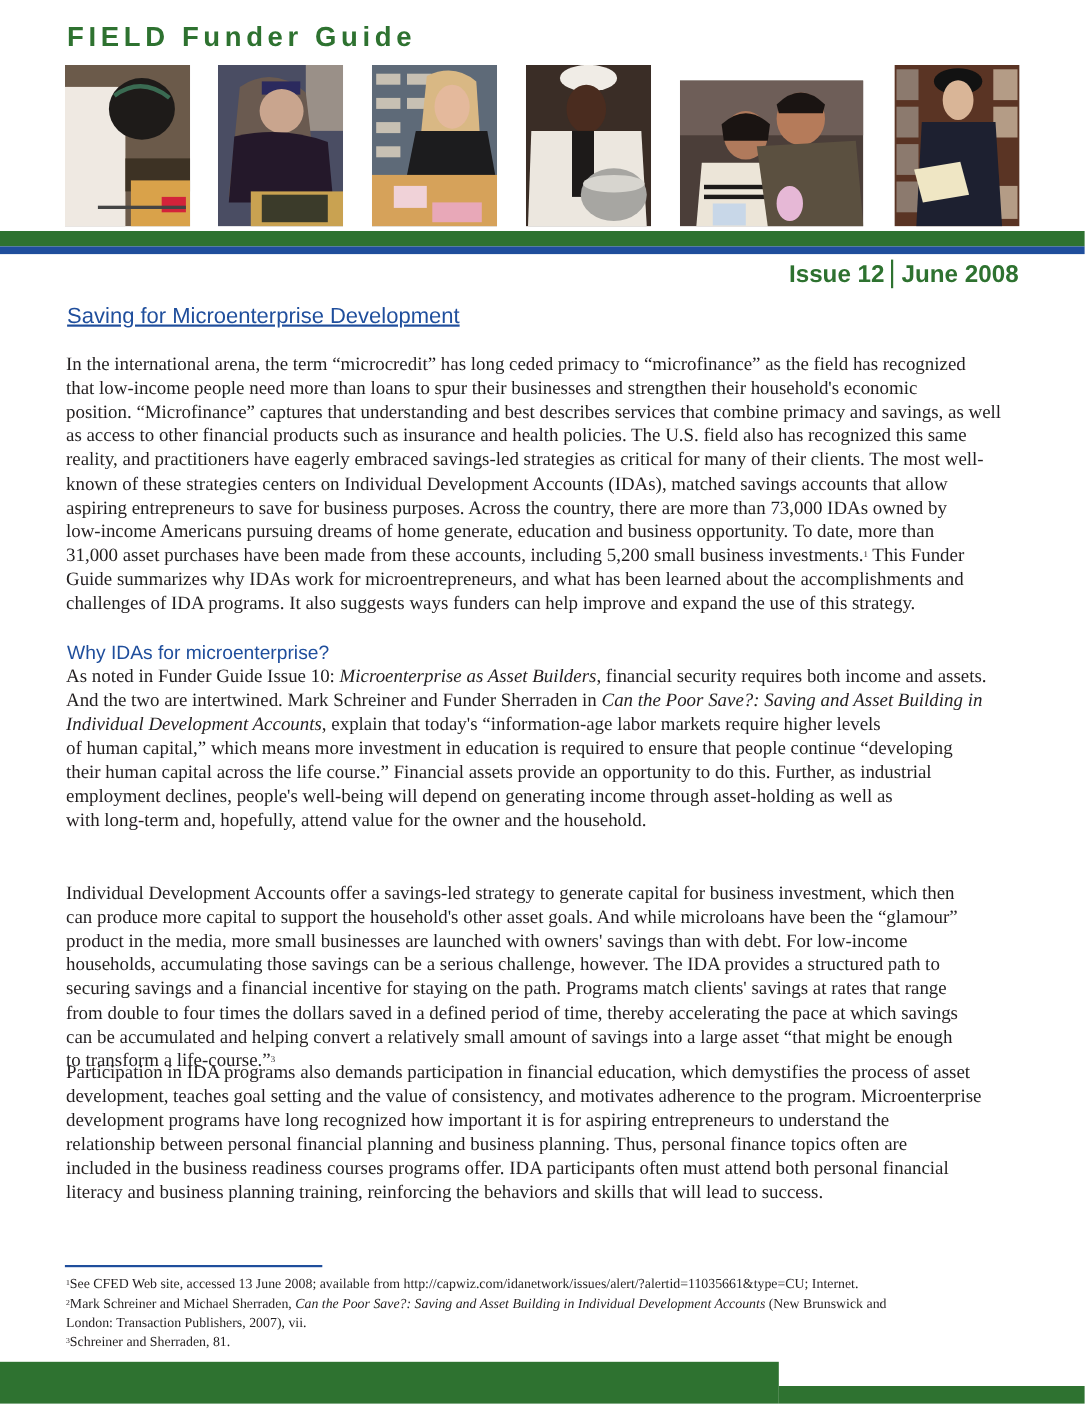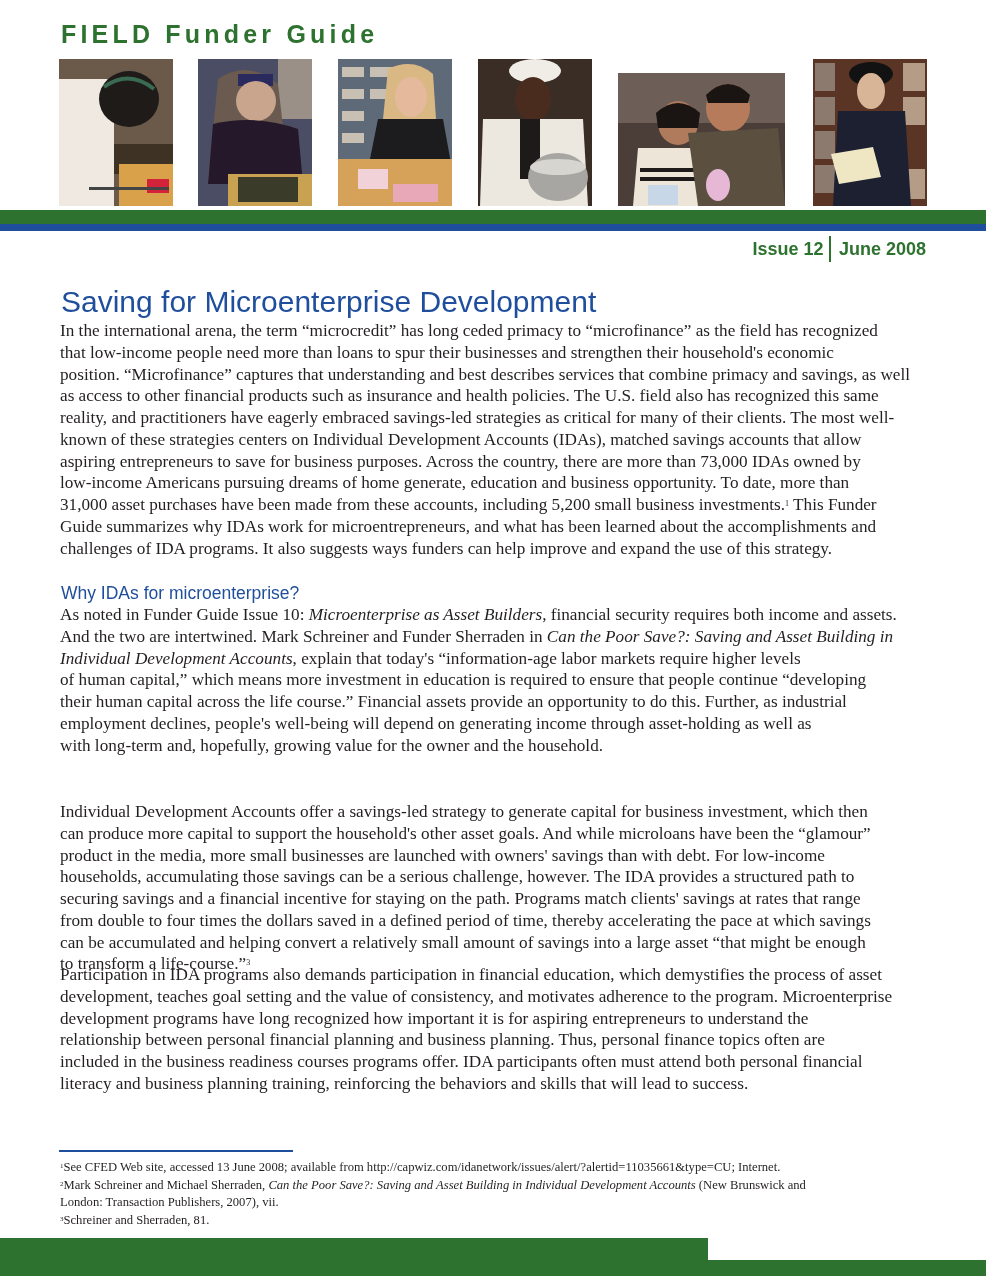--- a/index.html
+++ b/index.html
@@ -18,29 +18,29 @@
   .photo {
     position: absolute; overflow: hidden;
   }
   .photo svg { display: block; width: 100%; height: 100%; }
   .band-green { position: absolute; left: 0; top: 210px; width: 986px; height: 14px; background: #2e7230; }
   .band-blue  { position: absolute; left: 0; top: 224px; width: 986px; height: 7px;  background: #1f4e9c; }
 
   .issue-line {
     position: absolute; right: 60px; top: 235px;
     font-family: "Liberation Sans", sans-serif; font-weight: bold;
-    font-size: 18px; color: #2e7230; line-height: 28px;
+    font-size: 22px; color: #2e7230; line-height: 28px;
     display: flex; align-items: center;
   }
   .issue-line .divider { display: inline-block; width: 1.5px; height: 26px; background: #2e7230; margin: 0 8px 0 6px; }
 
   .article-title {
-    position: absolute; left: 61px; top: 288px; margin: 0;
+    position: absolute; left: 61px; top: 274px; margin: 0;
     font-family: "Liberation Sans", sans-serif; font-weight: normal;
-    font-size: 30px; color: #1f4e9c; line-height: 28px;
+    font-size: 20px; color: #1f4e9c; line-height: 28px; text-decoration: underline;
   }
   .body-text {
     position: absolute; left: 60px; width: 872px;
     font-size: 17.2px; line-height: 21.75px; margin: 0;
     text-align: left;
   }
   .p1 { top: 320px; }
   .section-head {
     position: absolute; left: 61px; top: 582px; margin: 0;
     font-family: "Liberation Sans", sans-serif; font-weight: normal;
@@ -183,21 +183,21 @@
 
 <h3 class="section-head">Why IDAs for microenterprise?</h3>
 
 <p class="body-text p2">
   <span class="line"><span>As noted in Funder Guide Issue 10: </span><i>Microenterprise as Asset Builders</i><span>, financial security requires both income and assets.</span></span>
   <span class="line"><span>And the two are intertwined. Mark Schreiner and Funder Sherraden in </span><i>Can the Poor Save?: Saving and Asset Building in</i></span>
   <span class="line"><i>Individual Development Accounts</i><span>, explain that today's “information-age labor markets require higher levels</span></span>
   <span class="line">of human capital,” which means more investment in education is required to ensure that people continue “developing</span>
   <span class="line">their human capital across the life course.” Financial assets provide an opportunity to do this. Further, as industrial</span>
   <span class="line">employment declines, people's well-being will depend on generating income through asset-holding as well as</span>
-  <span class="line">with long-term and, hopefully, growing value for the owner and the household.</span>
+  <span class="line">with long-term and, hopefully, attend value for the owner and the household.</span>
 </p>
 
 <p class="body-text p3">
   <span class="line">Individual Development Accounts offer a savings-led strategy to generate capital for business investment, which then</span>
   <span class="line">can produce more capital to support the household's other asset goals. And while microloans have been the “glamour”</span>
   <span class="line">product in the media, more small businesses are launched with owners' savings than with debt. For low-income</span>
   <span class="line">households, accumulating those savings can be a serious challenge, however. The IDA provides a structured path to</span>
   <span class="line">securing savings and a financial incentive for staying on the path. Programs match clients' savings at rates that range</span>
   <span class="line">from double to four times the dollars saved in a defined period of time, thereby accelerating the pace at which savings</span>
   <span class="line">can be accumulated and helping convert a relatively small amount of savings into a large asset “that might be enough</span>

